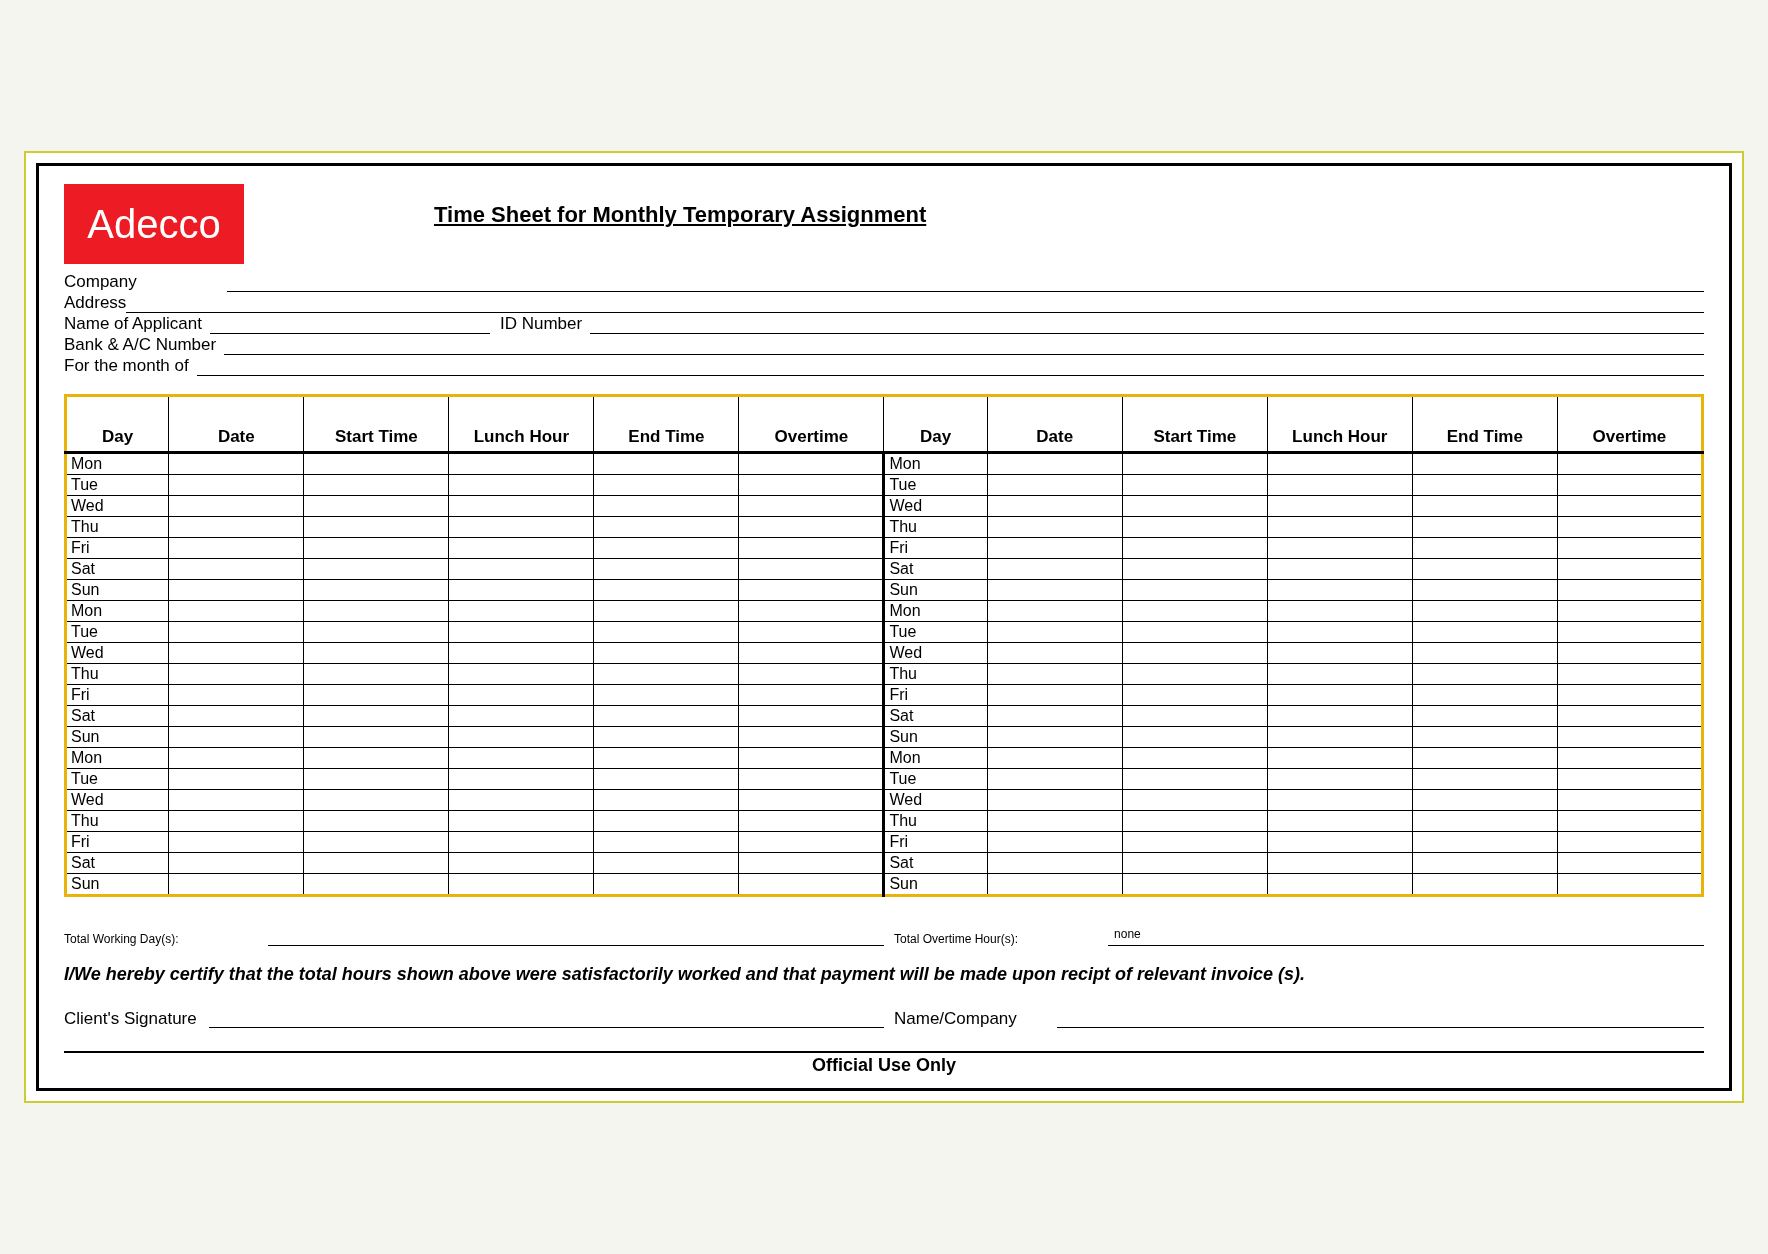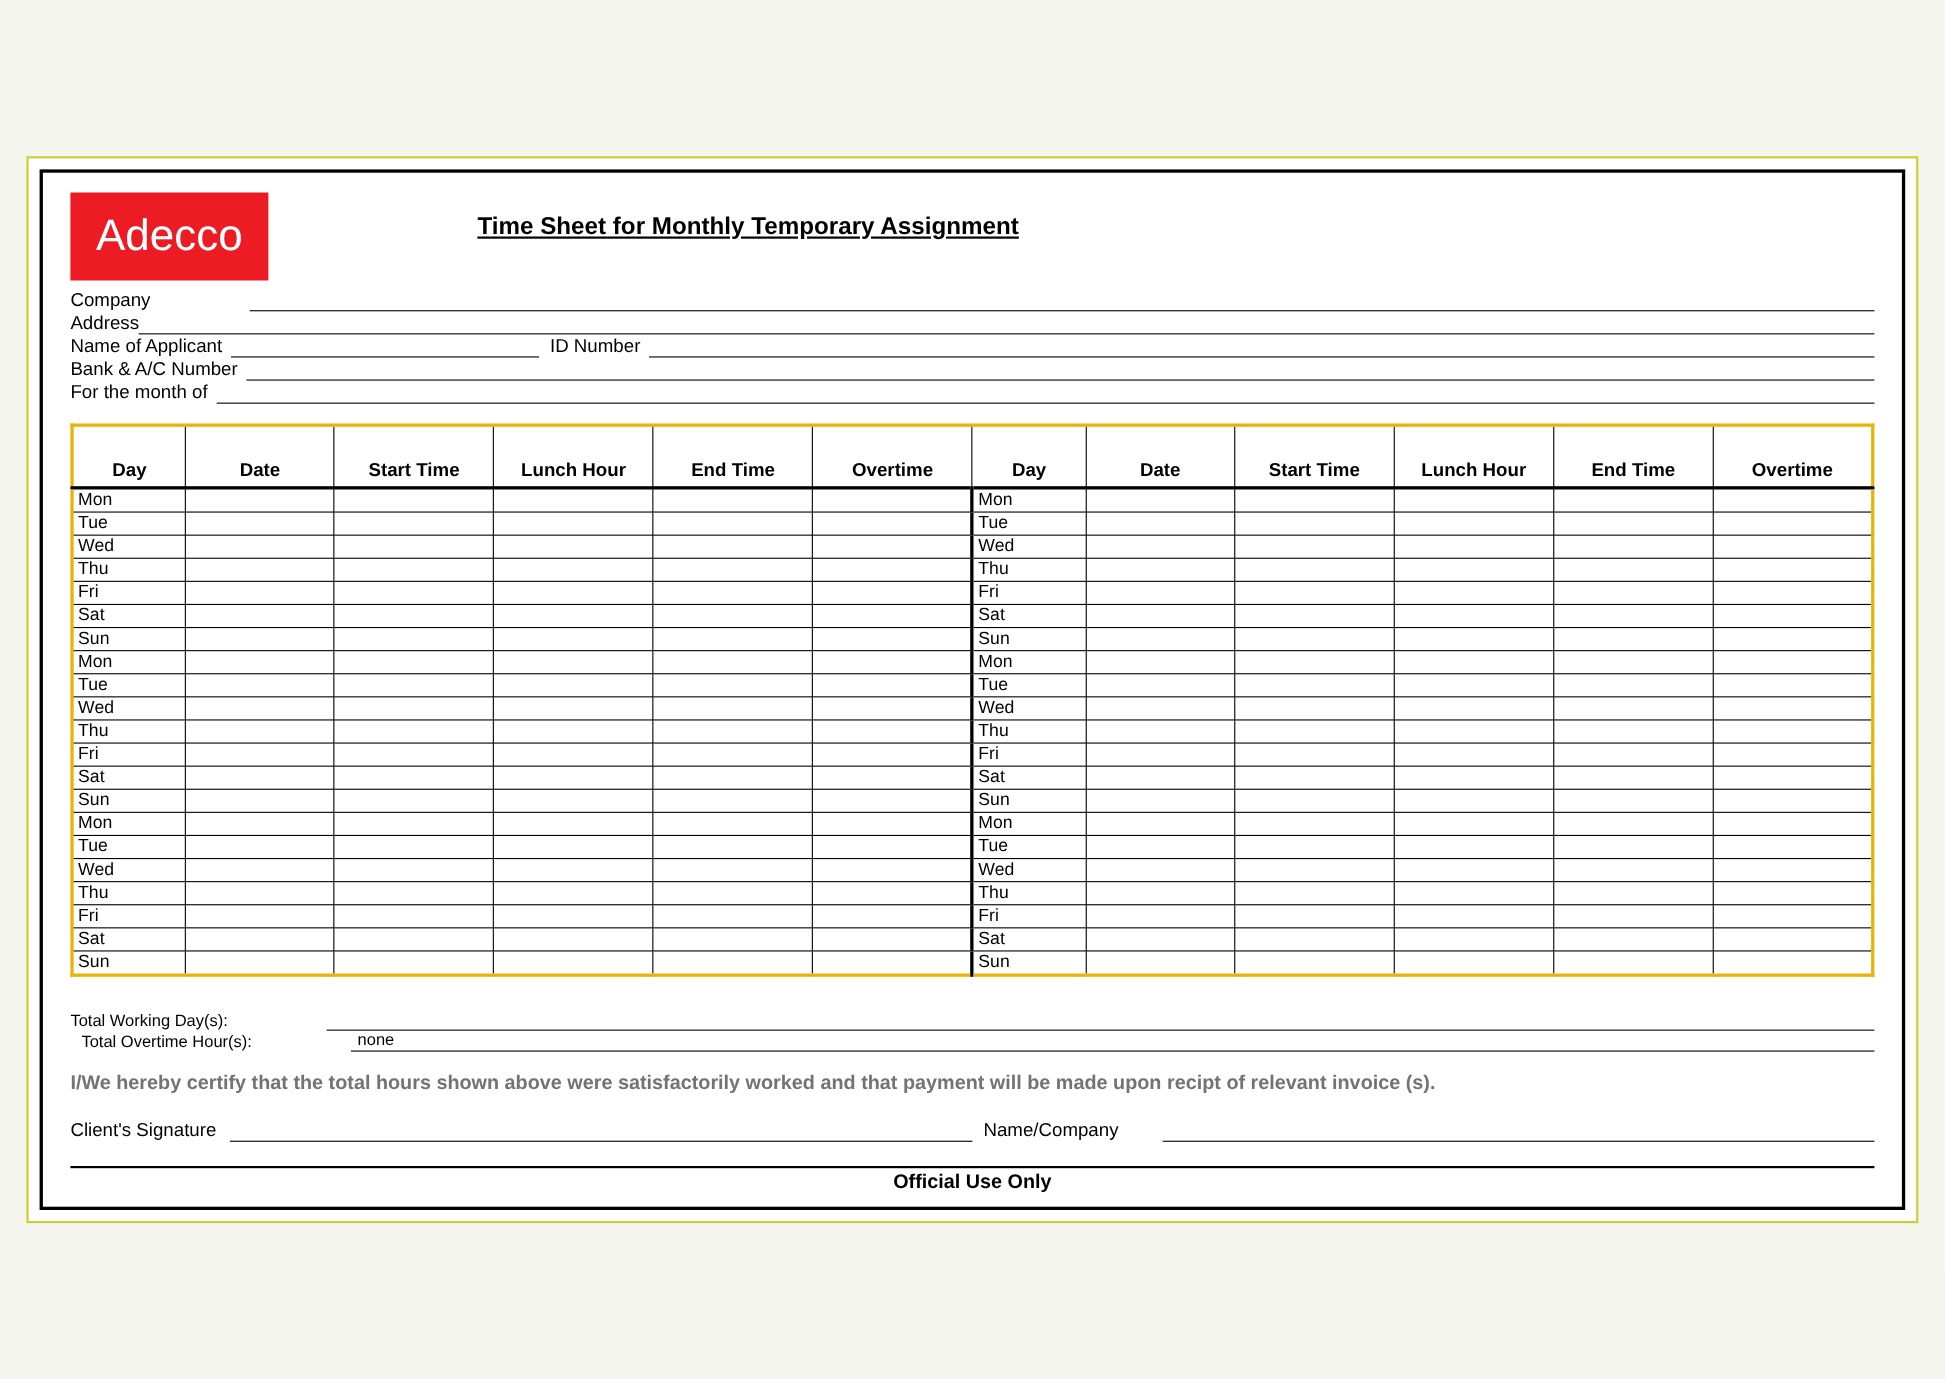--- a/index.html
+++ b/index.html
@@ -104,50 +104,49 @@
     text-align: left;
   }
   .timesheet-table td.date-col { width: 6.8%; }
   .timesheet-table td.time-col { width: 7.3%; }
   .timesheet-table td.divider-left {
     border-left: 3px solid #000;
   }
   .totals-row {
     display: flex;
     margin-top: 30px;
-    font-size: 15px;
-    flex-direction: column;
+    font-size: 12px;
   }
   .totals-row .seg {
     display: flex;
     align-items: flex-end;
     flex: 1;
   }
   .totals-row .seg .fill {
     flex: 1;
     border-bottom: 1.5px solid #000;
     margin-left: 10px;
     height: 18px;
     padding-left: 6px;
   }
   .cert {
     margin-top: 16px;
     font-size: 18px;
     font-weight: bold;
-    color: #737373;
+    font-style: italic;
+    color: #000000;
     line-height: 1.35;
   }
   .sig-row {
     display: flex;
     margin-top: 22px;
     font-size: 17px;
   }
   .sig-row .seg {
     display: flex;
-    align-items: flex-end;
     flex: 1;
   }
   .sig-row .seg .fill {
     flex: 1;
     border-bottom: 1.5px solid #000;
     margin-left: 12px;
     height: 18px;
   }
   .official {
     border-top: 2px solid #000;

